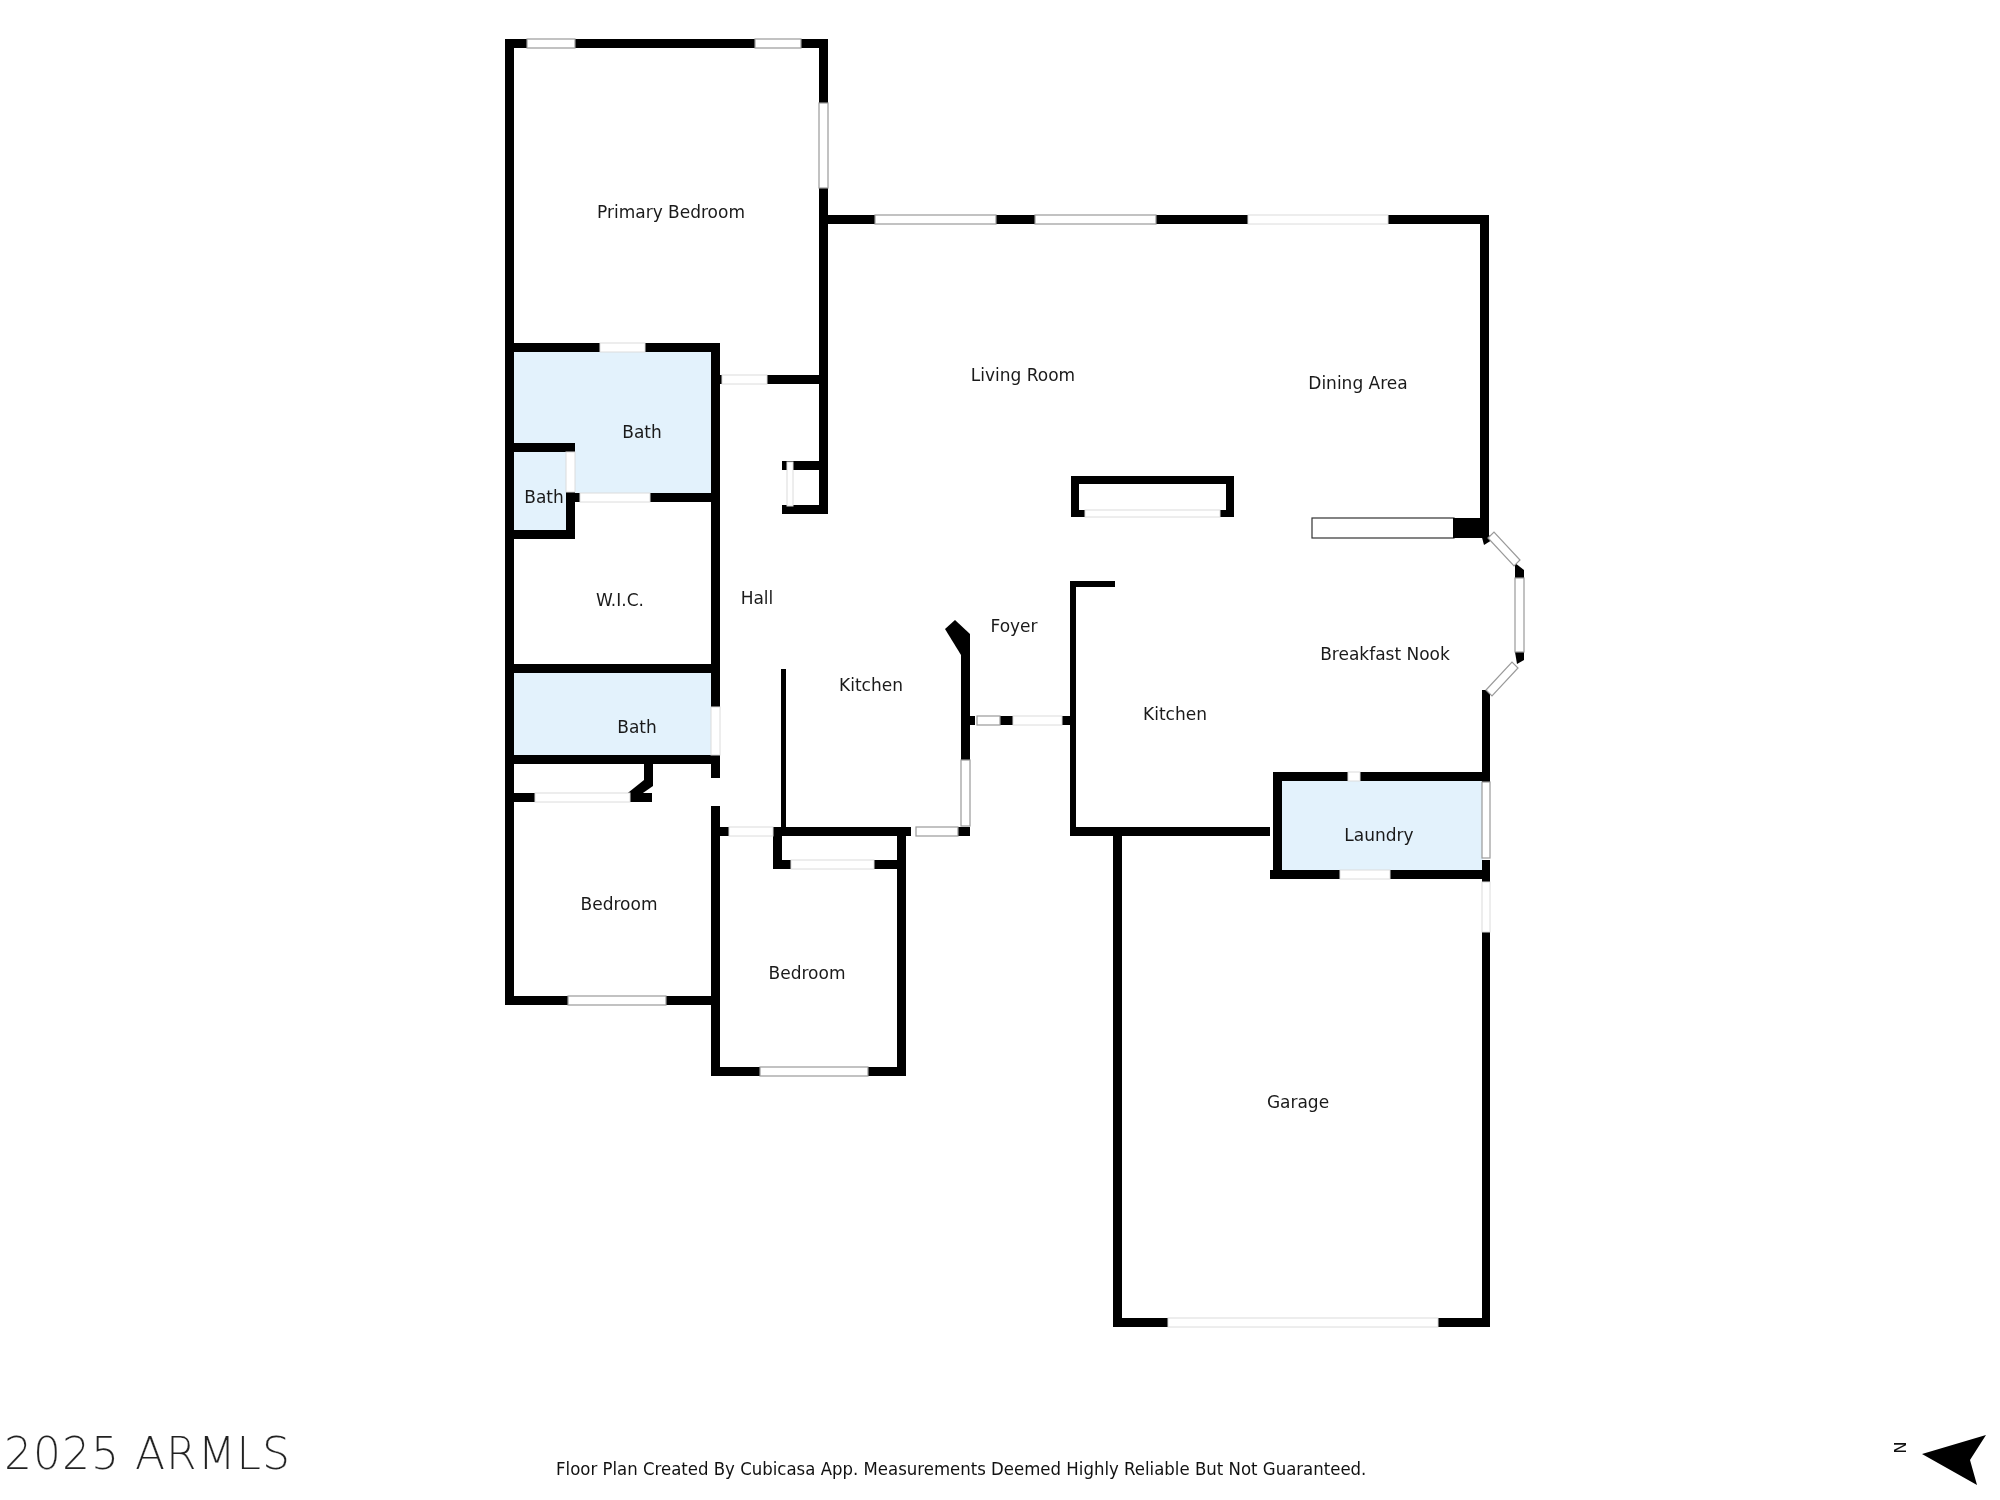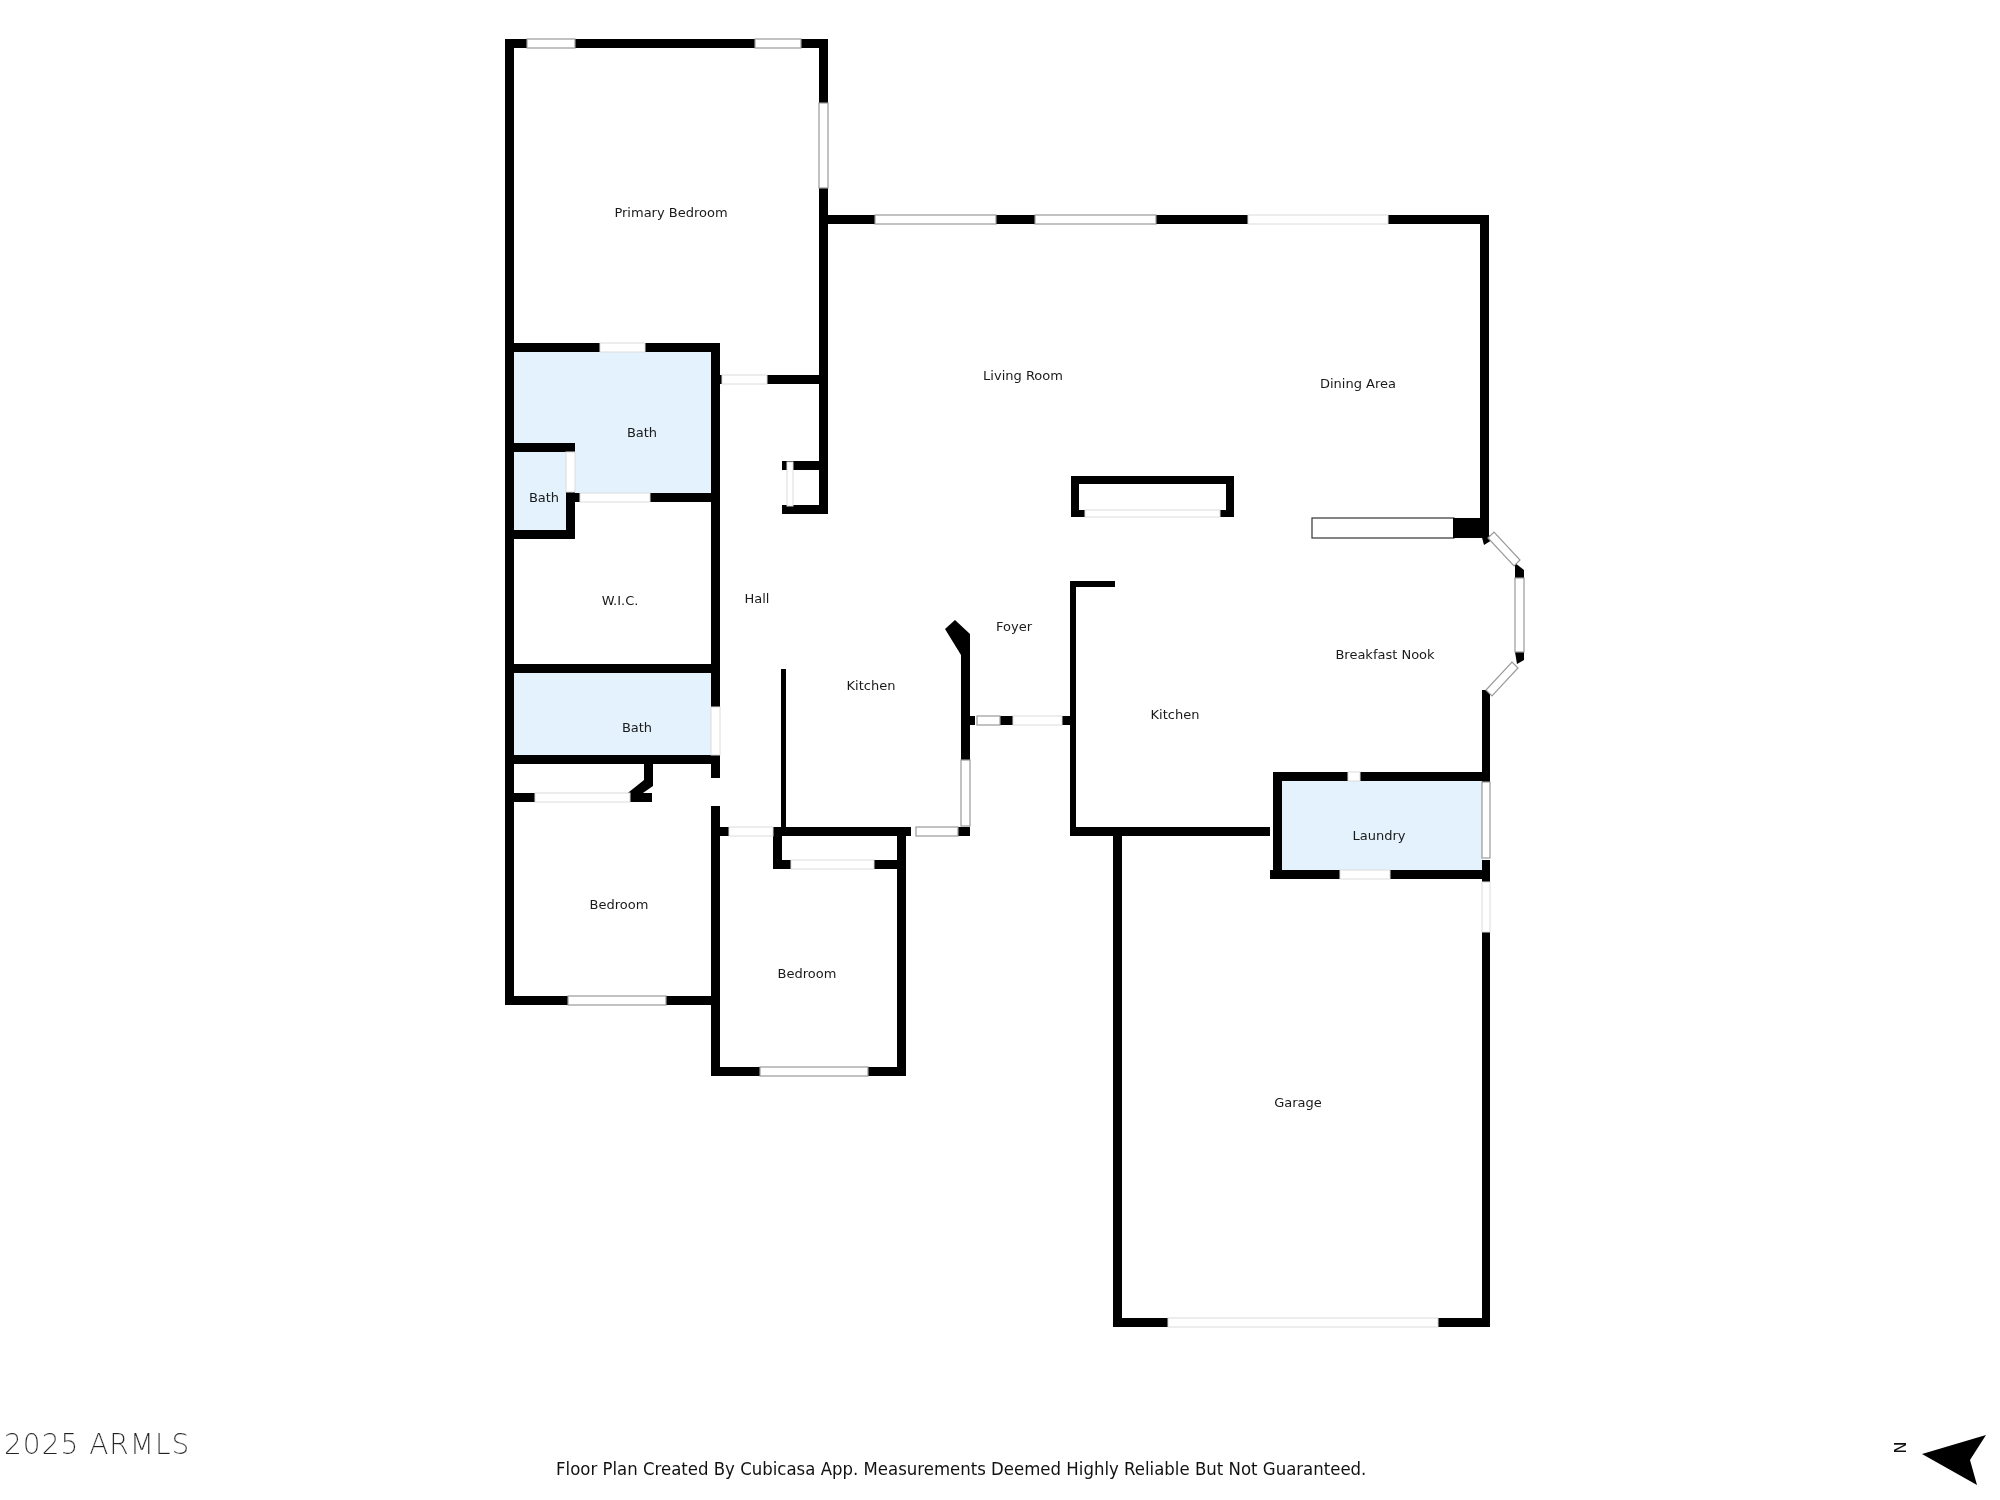--- a/index.html
+++ b/index.html
@@ -2,22 +2,22 @@
 <html><head>
 <meta charset="utf-8">
 <style>
   html, body { margin:0; padding:0; background:#ffffff; }
   body { width:2000px; height:1500px; position:relative; overflow:hidden; font-family:"DejaVu Sans", sans-serif; }
   #plan { position:absolute; left:0; top:0; width:2000px; height:1500px; }
   .wall { fill:#000000; }
   .win { fill:#ffffff; stroke:#9a9a9a; stroke-width:1.2; }
   .door { fill:#ffffff; stroke:#dcdcdc; stroke-width:1; }
   .wet { fill:#e3f2fc; }
-  .room-label { position:absolute; transform:translate(-50%,-50%); font-size:13px; color:#1a1a1a; white-space:nowrap; font-family:"DejaVu Sans", sans-serif; }
-  .copyright { position:absolute; left:4px; top:1428px; font-size:28px; font-weight:200; letter-spacing:1px; color:#222; font-family:"DejaVu Sans", sans-serif; -webkit-text-stroke:0.2px #fff; }
+  .room-label { position:absolute; transform:translate(-50%,-50%); font-size:17px; color:#1a1a1a; white-space:nowrap; font-family:"DejaVu Sans", sans-serif; }
+  .copyright { position:absolute; left:4px; top:1428px; font-size:44px; font-weight:200; letter-spacing:1px; color:#222; font-family:"DejaVu Sans", sans-serif; -webkit-text-stroke:0.2px #fff; }
   .disclaimer { position:absolute; left:556px; top:1458px; font-size:18px; color:#111; font-family:"DejaVu Sans", sans-serif; transform:scaleX(0.92); transform-origin:left; }
   .north { position:absolute; left:1895px; top:1430px; width:100px; height:60px; }
 </style>
 </head>
 <body>
 
 <svg id="plan" viewBox="0 0 2000 1500" xmlns="http://www.w3.org/2000/svg">
 
   <rect class="wet" x="514" y="352" width="202" height="144"></rect>
   <rect class="wet" x="514" y="451" width="58" height="85"></rect>

